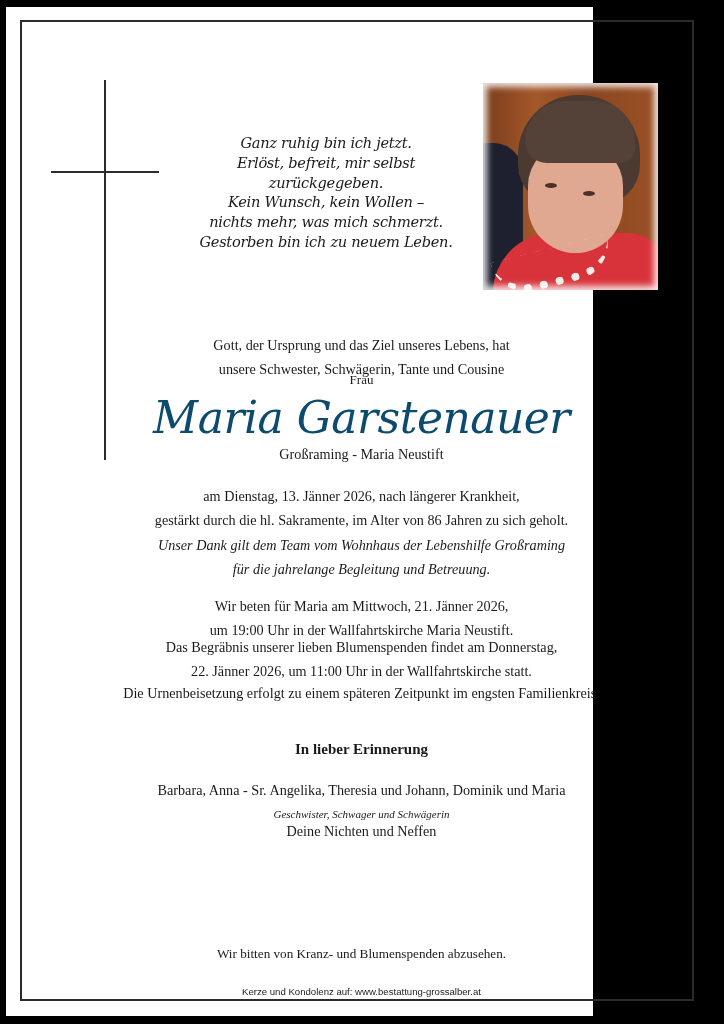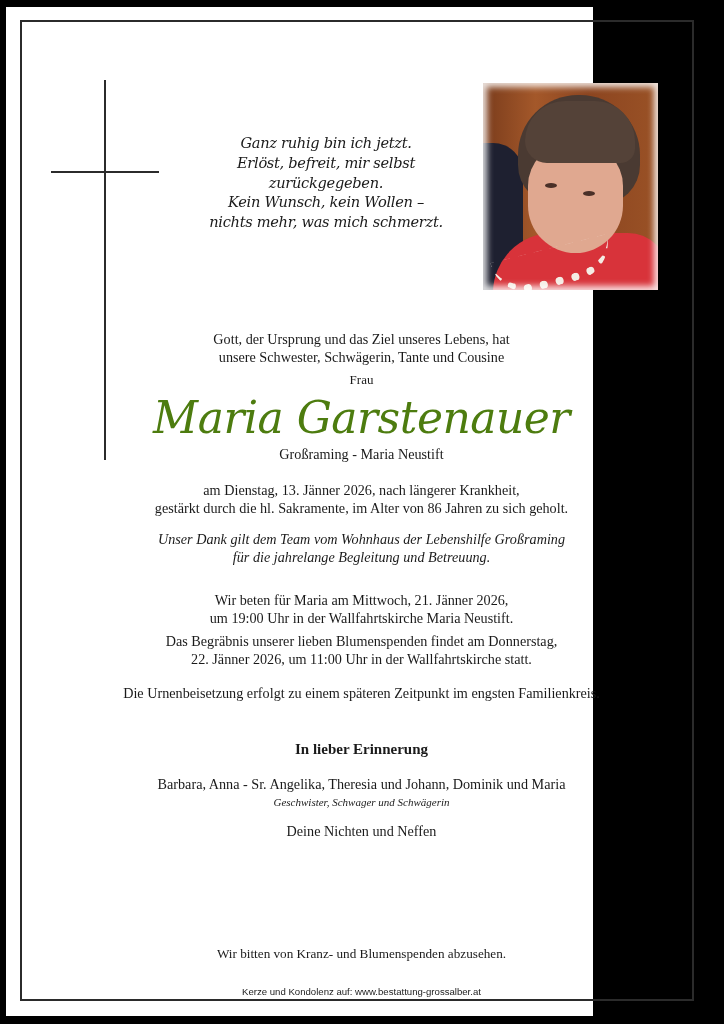--- a/index.html
+++ b/index.html
@@ -32,25 +32,25 @@
   .photo .hair { position: absolute; left: 35px; top: 12px; width: 122px; height: 110px; background: #4a3a32; border-radius: 60px 60px 40px 40px; }
   .photo .face { position: absolute; left: 45px; top: 60px; width: 95px; height: 110px; background: #e0a890; border-radius: 45px 45px 50px 50px; }
   .photo .fringe { position: absolute; left: 42px; top: 18px; width: 110px; height: 62px; background: #544238; border-radius: 55px 55px 20px 30px; }
   .photo .eye-l { position: absolute; left: 62px; top: 100px; width: 12px; height: 5px; background: #4a3028; border-radius: 50%; }
   .photo .eye-r { position: absolute; left: 100px; top: 108px; width: 12px; height: 5px; background: #4a3028; border-radius: 50%; }
   .photo .jacket { position: absolute; left: 10px; top: 150px; width: 175px; height: 80px; background: #d8333a; border-radius: 60px 40px 0 0; }
   .photo .pearls { position: absolute; left: 10px; top: 165px; width: 120px; height: 30px;
     border-bottom: 8px dotted #f4ece4; border-radius: 0 0 60px 60px; transform: rotate(-14deg); }
   .photo .vignette { position: absolute; inset: 0; box-shadow: inset 0 0 6px 4px rgba(255,255,255,0.85); }
   .block { position: absolute; left: 0; width: 711px; text-align: center; font-size: 14.2px; line-height: 18px; }
-  .block div { white-space: nowrap; }
+  .block div { white-space: nowrap; margin-top: 6px; }
   .intro { top: 323px; }
   .frau { top: 364px; font-size: 13px; }
   .name {
-    top: 386px; font-style: italic; font-size: 44px; line-height: 50px; color: #4d7c0f;
+    top: 386px; font-style: italic; font-size: 44px; line-height: 50px; color: #0c4a6e;
     font-family: "DejaVu Serif", serif; letter-spacing: -0.5px;
   }
   .origin { top: 438px; font-size: 14.2px; }
   .death { top: 474px; }
   .thanks { top: 523px; font-style: italic; }
   .prayer { top: 584px; }
   .burial { top: 625px; }
   .urn { top: 677px; }
   .memory { top: 733px; font-weight: bold; font-size: 15px; }
   .family { top: 768px; }
@@ -70,20 +70,21 @@
 
   <div class="cross-v"></div>
   <div class="cross-h"></div>
 
   <div class="poem">
     <div>Ganz ruhig bin ich jetzt.</div>
     <div>Erlöst, befreit, mir selbst</div>
     <div>zurückgegeben.</div>
     <div>Kein Wunsch, kein Wollen –</div>
     <div>nichts mehr, was mich schmerzt.</div>
+    <div>Gestorben bin ich zu neuem Leben.</div>
   </div>
 
   <div class="photo">
     <div class="bg-panel"></div>
     <div class="dark-left"></div>
     <div class="jacket"></div>
     <div class="hair"></div>
     <div class="face"></div>
     <div class="fringe"></div>
     <div class="eye-l"></div>

